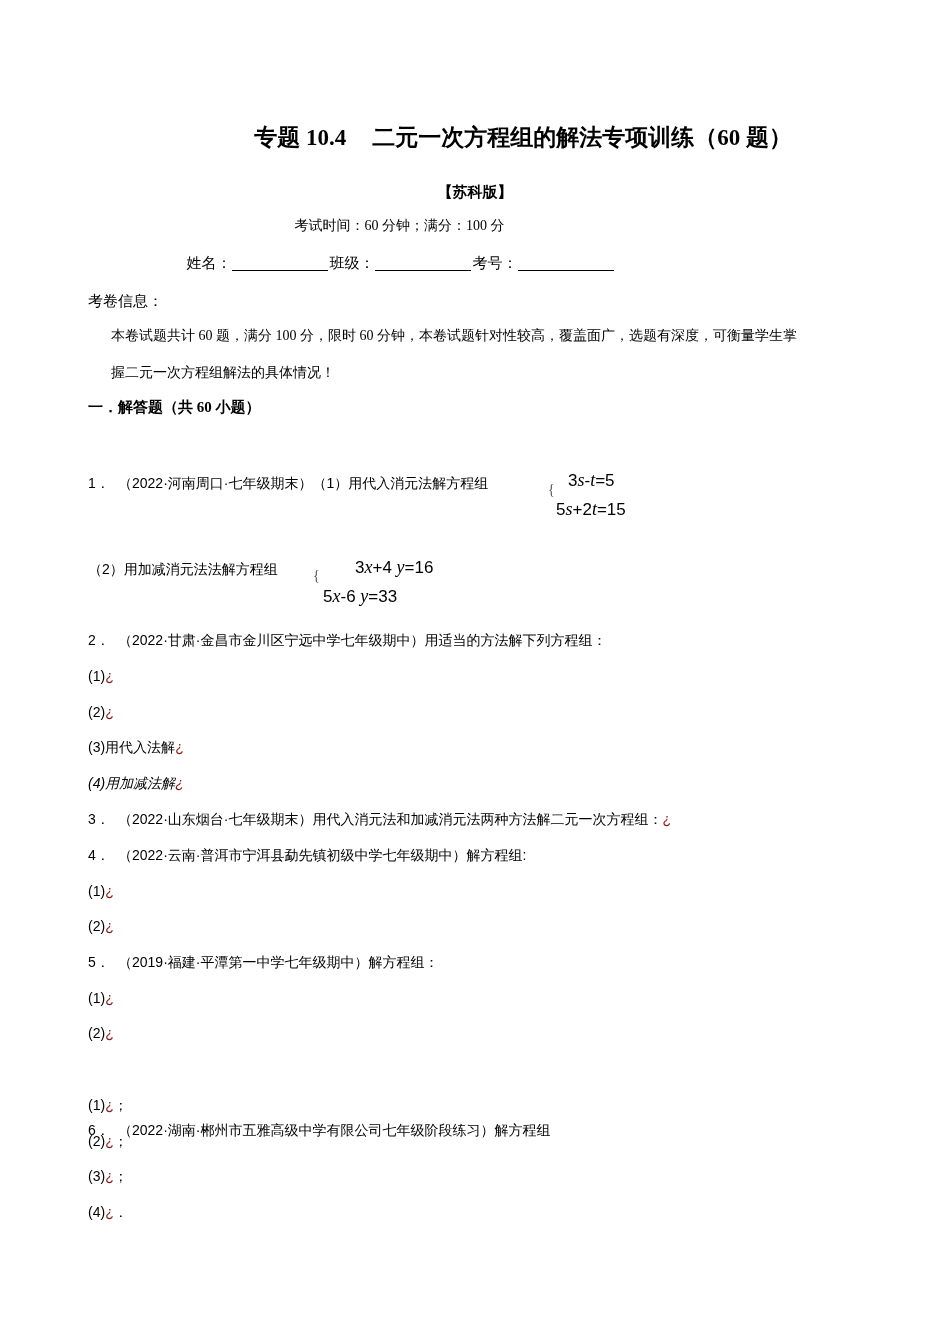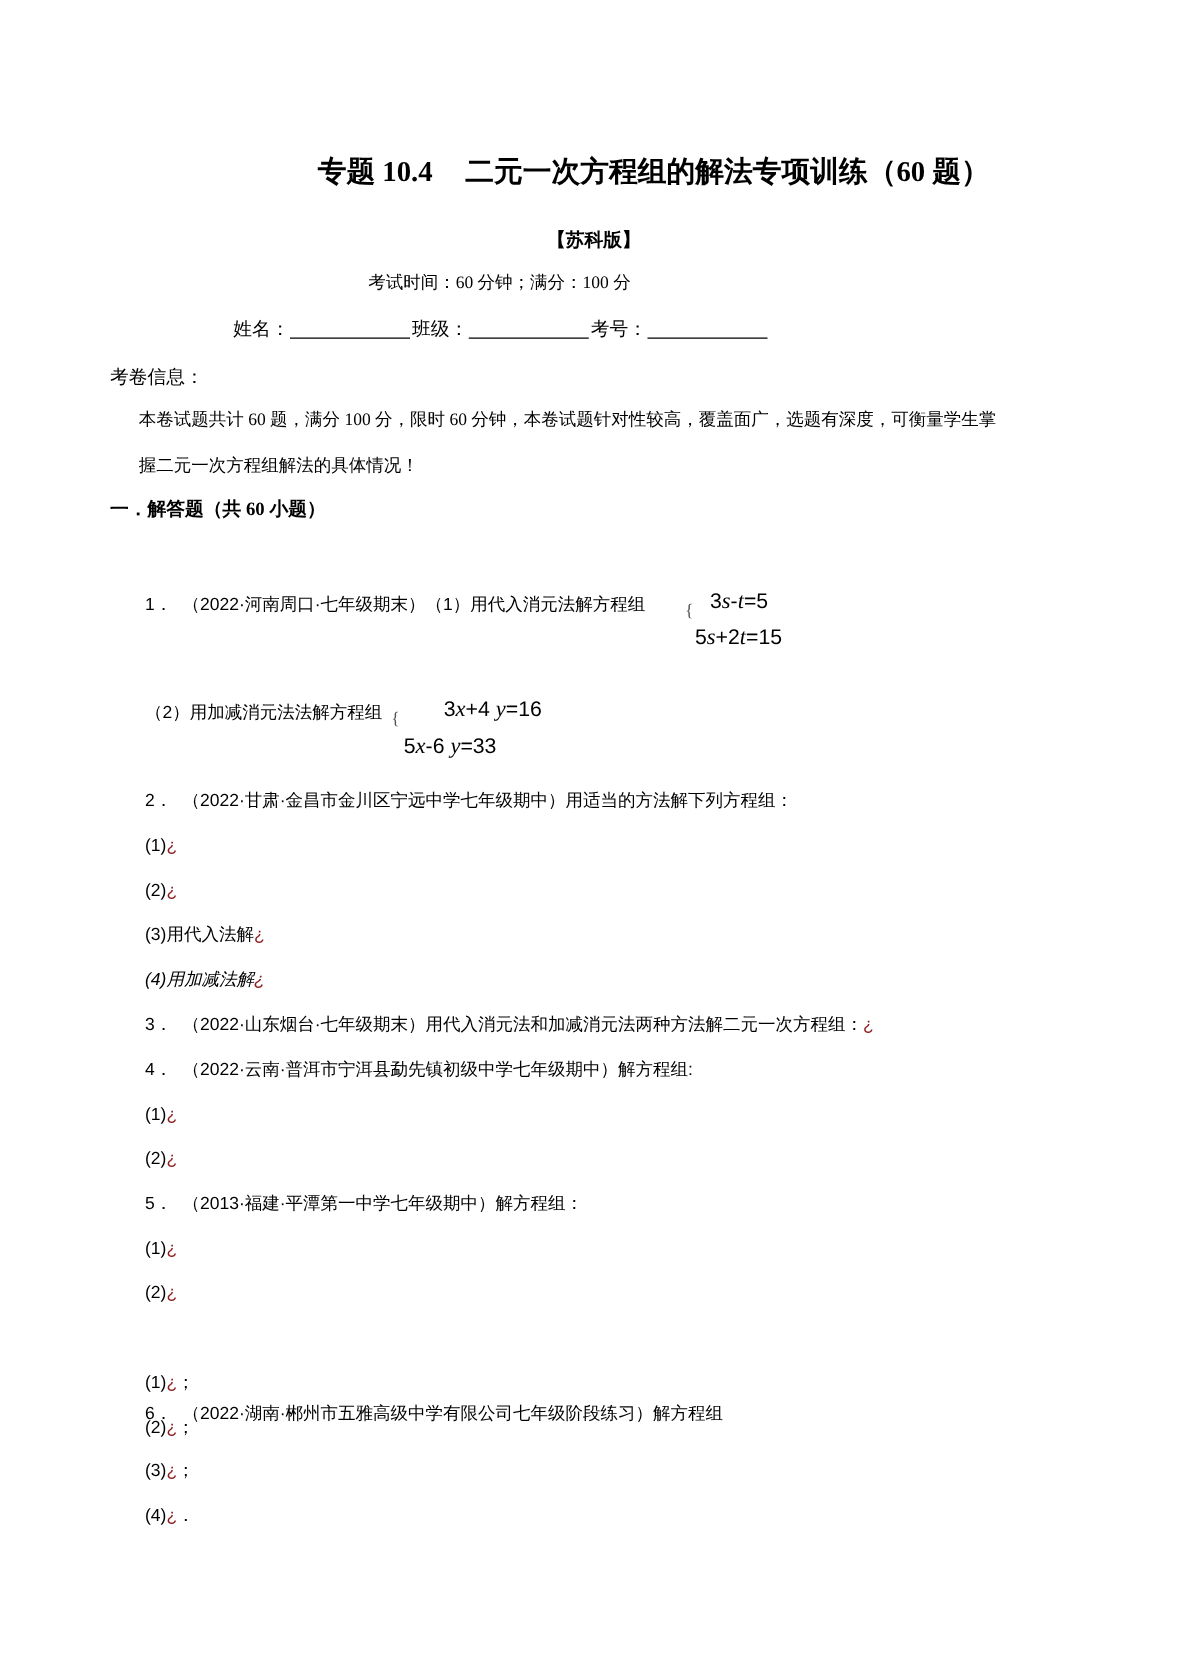--- a/index.html
+++ b/index.html
@@ -1,18 +1,18 @@
 <!DOCTYPE html>
 <html><head>
 <meta charset="utf-8">
 <style>
   html, body { margin: 0; padding: 0; background: #ffffff; }
   body { width: 950px; height: 1344px; position: relative; overflow: hidden; color: #000; }
   .serif { font-family: "Liberation Serif", "DejaVu Serif", serif; }
-  .sans { font-family: "Liberation Sans", "DejaVu Sans", sans-serif; margin-left: 28px; }
+  .sans { font-family: "Liberation Sans", "DejaVu Sans", sans-serif; }
   .abs { position: absolute; white-space: nowrap; }
   .title { top: 122px; left: 0; width: 950px; text-align: center; font-size: 23px; font-weight: bold; margin-left: 48px; }
   .title .gap { display: inline-block; width: 26px; }
   .edition { top: 183px; left: 0; width: 950px; text-align: center; font-size: 15px; font-weight: bold; }
   .exam-meta { top: 217px; left: 0; width: 799px; text-align: center; font-size: 14px; }
   .fields { top: 254px; left: 0; width: 802px; text-align: center; font-size: 15px; }
   .fields .blank { display: inline-block; width: 96px; border-bottom: 1px solid #000; height: 16px; vertical-align: -3px; margin-right: 2px; }
   .info-h { top: 292px; left: 88px; font-size: 15px; }
   .info-p { left: 84px; font-size: 14px; margin-left: 27px; }
   .section { top: 398px; left: 88px; font-size: 15px; font-weight: bold; }
@@ -70,21 +70,21 @@
     <span class="qnum">3．</span><span>（2022·山东烟台·七年级期末）用代入消元法和加减消元法两种方法解二元一次方程组：</span><span class="ph">¿</span>
   </div>
 
   <div class="abs q sans" style="top:847px;">
     <span class="qnum">4．</span><span>（2022·云南·普洱市宁洱县勐先镇初级中学七年级期中）解方程组:</span>
   </div>
   <div class="abs q sans" style="top:883px;"><span>(1)</span><span class="ph">¿</span></div>
   <div class="abs q sans" style="top:918px;"><span>(2)</span><span class="ph">¿</span></div>
 
   <div class="abs q sans" style="top:954px;">
-    <span class="qnum">5．</span><span>（2013·福建·平潭第一中学七年级期中）解方程组：</span>
+    <span class="qnum">5．</span><span>（2019·福建·平潭第一中学七年级期中）解方程组：</span>
   </div>
   <div class="abs q sans" style="top:990px;"><span>(1)</span><span class="ph">¿</span></div>
   <div class="abs q sans" style="top:1025px;"><span>(2)</span><span class="ph">¿</span></div>
 
   <div class="abs q sans" style="top:1122px;">
     <span class="qnum">6．</span><span>（2022·湖南·郴州市五雅高级中学有限公司七年级阶段练习）解方程组</span>
   </div>
   <div class="abs q sans" style="top:1097px;"><span>(1)</span><span class="ph">¿</span><span>；</span></div>
   <div class="abs q sans" style="top:1133px;"><span>(2)</span><span class="ph">¿</span><span>；</span></div>
   <div class="abs q sans" style="top:1168px;"><span>(3)</span><span class="ph">¿</span><span>；</span></div>

